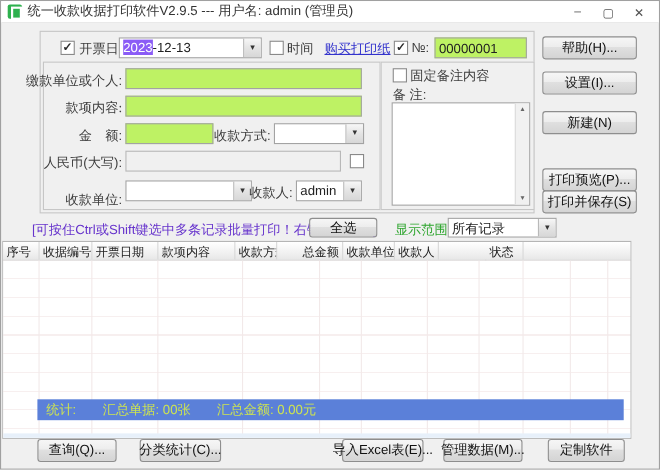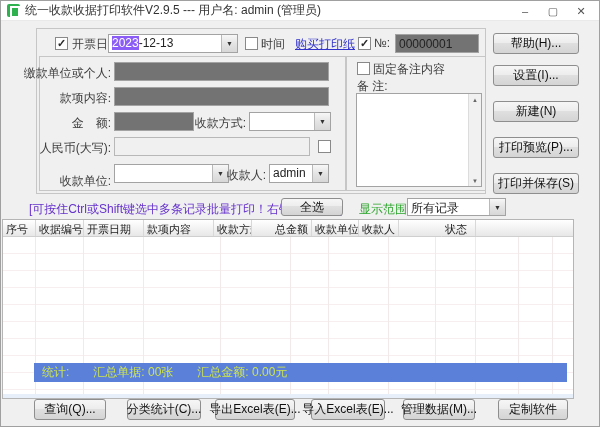--- a/index.html
+++ b/index.html
@@ -8,21 +8,21 @@
   .titlebar { position:relative; height:20px; background:#ffffff; border-bottom:1px solid #e9e9e9; display:flex; align-items:center; }
   .app-icon { width:13px; height:13px; margin:0 5px 0 6px; background:#2eb14e; border-radius:2px; position:relative; }
   .app-icon::after { content:""; position:absolute; left:3px; top:2px; width:6px; height:8px; border:2px solid #ffffff; }
   .title-text { font-size:12px; color:#333; white-space:nowrap; }
   .win-btns { position:absolute; right:4px; top:0; height:20px; display:flex; align-items:center; }
   .win-btn { width:28px; height:18px; display:flex; align-items:center; justify-content:center; font-size:11px; color:#555; }
   .main { position:relative; width:100%; height:405px; }
   .gbox { position:absolute; border:1px solid #c6c6c6; background:#f0f0f0; }
   .lbl { position:absolute; font-size:12px; color:#3d3d3d; white-space:nowrap; }
   .lbl-r { text-align:right; }
-  .input { position:absolute; border:1px solid #a3a3a3; background:#737373; font-family:"Liberation Sans",sans-serif; font-size:12px; color:#222; padding:0 3px; }
+  .input { position:absolute; border:1px solid #a3a3a3; background:#bef264; font-family:"Liberation Sans",sans-serif; font-size:12px; color:#222; padding:0 3px; }
   .input:disabled, .input.disabled { background:#f0f0f0; border-color:#b8b8b8; }
   .combo { position:absolute; border:1px solid #a3a3a3; background:#fff; font-size:12px; color:#222; padding:1px 18px 0 3px; overflow:hidden; white-space:nowrap; }
   .combo .arr { position:absolute; right:0; top:0; bottom:0; width:16px; background:linear-gradient(#f7f7f7,#e4e4e4 50%,#d7d7d7); border-left:1px solid #b9b9b9; display:flex; align-items:center; justify-content:center; font-size:7px; color:#333; }
   .sel { background:#8b5cf6; color:#fff; }
   .chk { position:absolute; width:13px; height:13px; background:#fff; border:1px solid #898989; font-size:11px; line-height:11px; font-weight:bold; text-align:center; color:#2b2b2b; }
   .btn { position:absolute; background:linear-gradient(#f6f6f6,#ededed 45%,#e0e0e0 46%,#d4d4d4); border:1px solid #8e8e8e; border-radius:3px; font-family:"Liberation Sans",sans-serif; font-size:12px; color:#111; display:flex; align-items:center; justify-content:center; cursor:default; white-space:nowrap; }
   .link { position:absolute; font-size:12px; color:#3333cc; text-decoration:underline; white-space:nowrap; }
   .tip { position:absolute; font-size:12px; color:#6633cc; white-space:nowrap; }
   .green { color:#2ea52e; }
   .table { position:absolute; border:1px solid #b5b5b5; background:#fff; }
@@ -108,21 +108,21 @@
     <div class="ta" style="left:355px; top:72px; width:126px; height:94px;">
       <div class="sb">
         <div class="sb-btn" style="top:0;">▲</div>
         <div class="sb-btn" style="bottom:0;">▼</div>
       </div>
     </div>
 
     <div class="btn" style="left:492px; top:12px; width:86px; height:21px;">帮助(H)...</div>
     <div class="btn" style="left:492px; top:80px; width:86px; height:21px;">新建(N)</div>
     <div class="btn" style="left:492px; top:44px; width:86px; height:21px;">设置(I)...</div>
-    <div class="btn" style="left:492px; top:116px; width:86px; height:21px;">打印预览(P)...</div>
+    <div class="btn" style="left:492px; top:132px; width:86px; height:21px;">打印预览(P)...</div>
     <div class="btn" style="left:492px; top:152px; width:86px; height:21px;">打印并保存(S)</div>
 
     <div class="tip" style="left:28px; top:180px;">[可按住Ctrl或Shift键选中多条记录批量打印！右键功能菜单]</div>
     <div class="btn" style="left:280px; top:177px; width:62px; height:18px;">全选</div>
     <div class="lbl green" style="left:358px; top:180px;">显示范围:</div>
     <div class="combo" style="left:406px; top:177px; width:99px; height:18px;">
       <span>所有记录</span>
       <span class="arr">▼</span>
     </div>
 
@@ -160,19 +160,18 @@
     </div>
 
     <div class="stats" style="left:33px; top:342px; width:533px; height:19px; padding-left:8px;">
       <span>统计:</span>
       <span>汇总单据: 00张</span>
       <span>汇总金额: 0.00元</span>
     </div>
 
     <div class="btn" style="left:33px;  top:378px; width:72px; height:21px;">查询(Q)...</div>
     <div class="btn" style="left:126px; top:378px; width:74px; height:21px;">分类统计(C)...</div>
-    <div class="btn" style="left:214px; top:378px; width:80px; height:21px;">导出Excel表(E)...</div>
     <div class="btn" style="left:310px; top:378px; width:74px; height:21px;">导入Excel表(E)...</div>
     <div class="btn" style="left:402px; top:378px; width:72px; height:21px;">管理数据(M)...</div>
     <div class="btn" style="left:497px; top:378px; width:70px; height:21px;">定制软件</div>
 
   </div>
 </div>
 
 </body></html>

